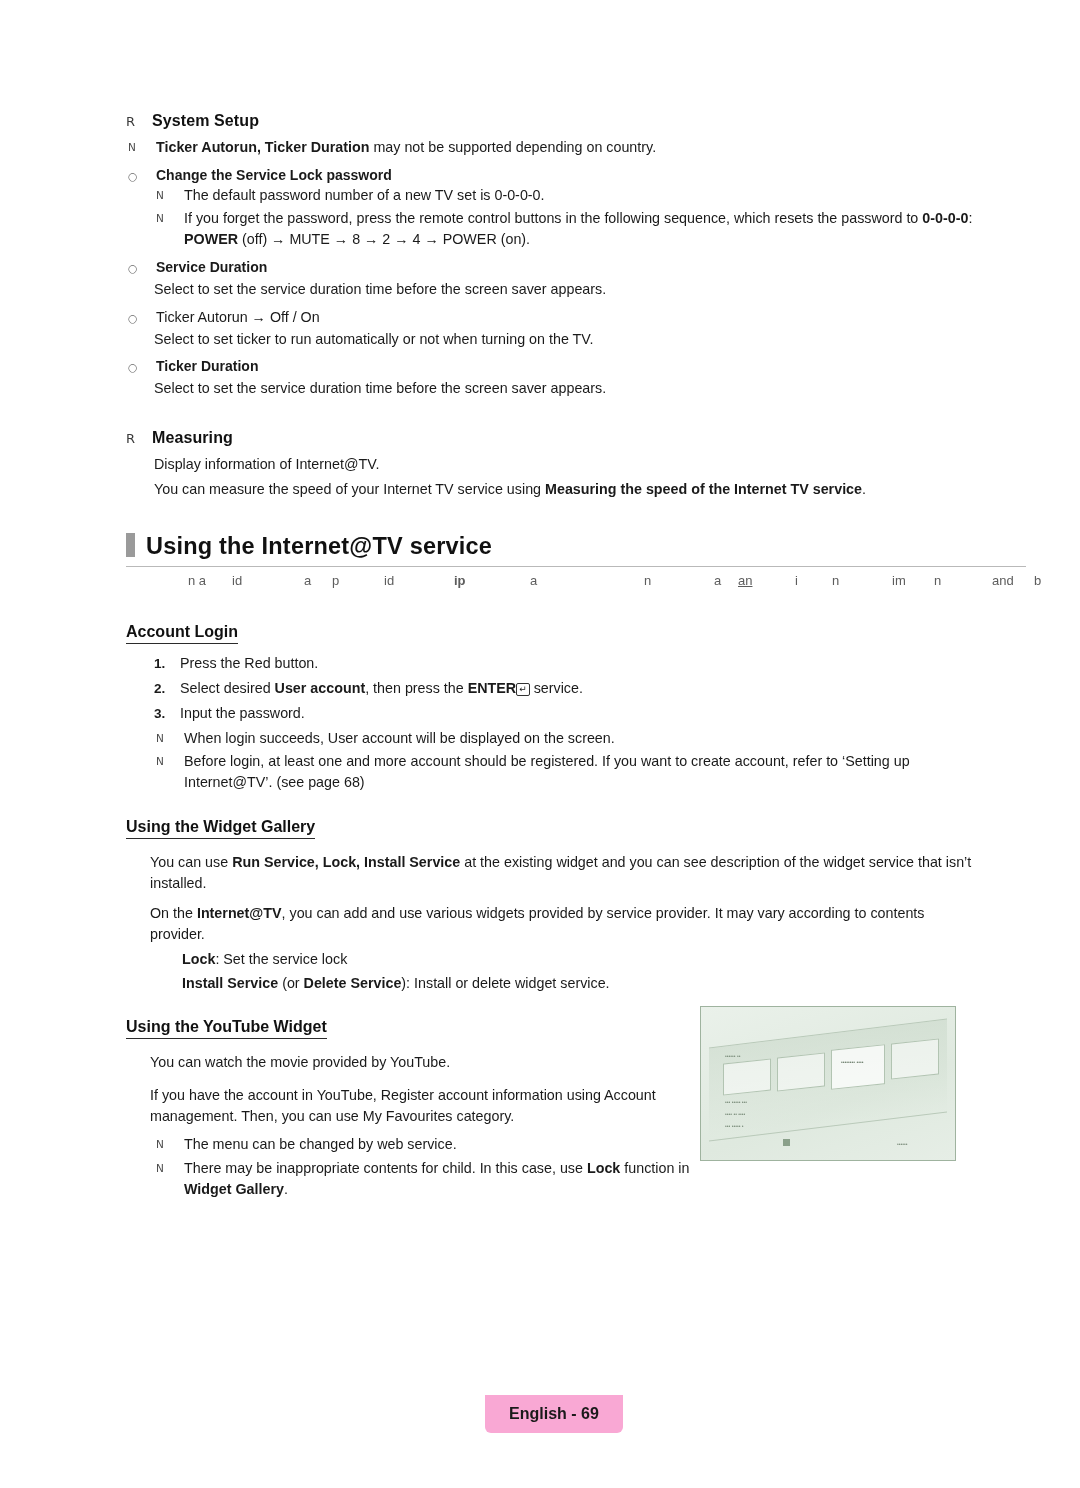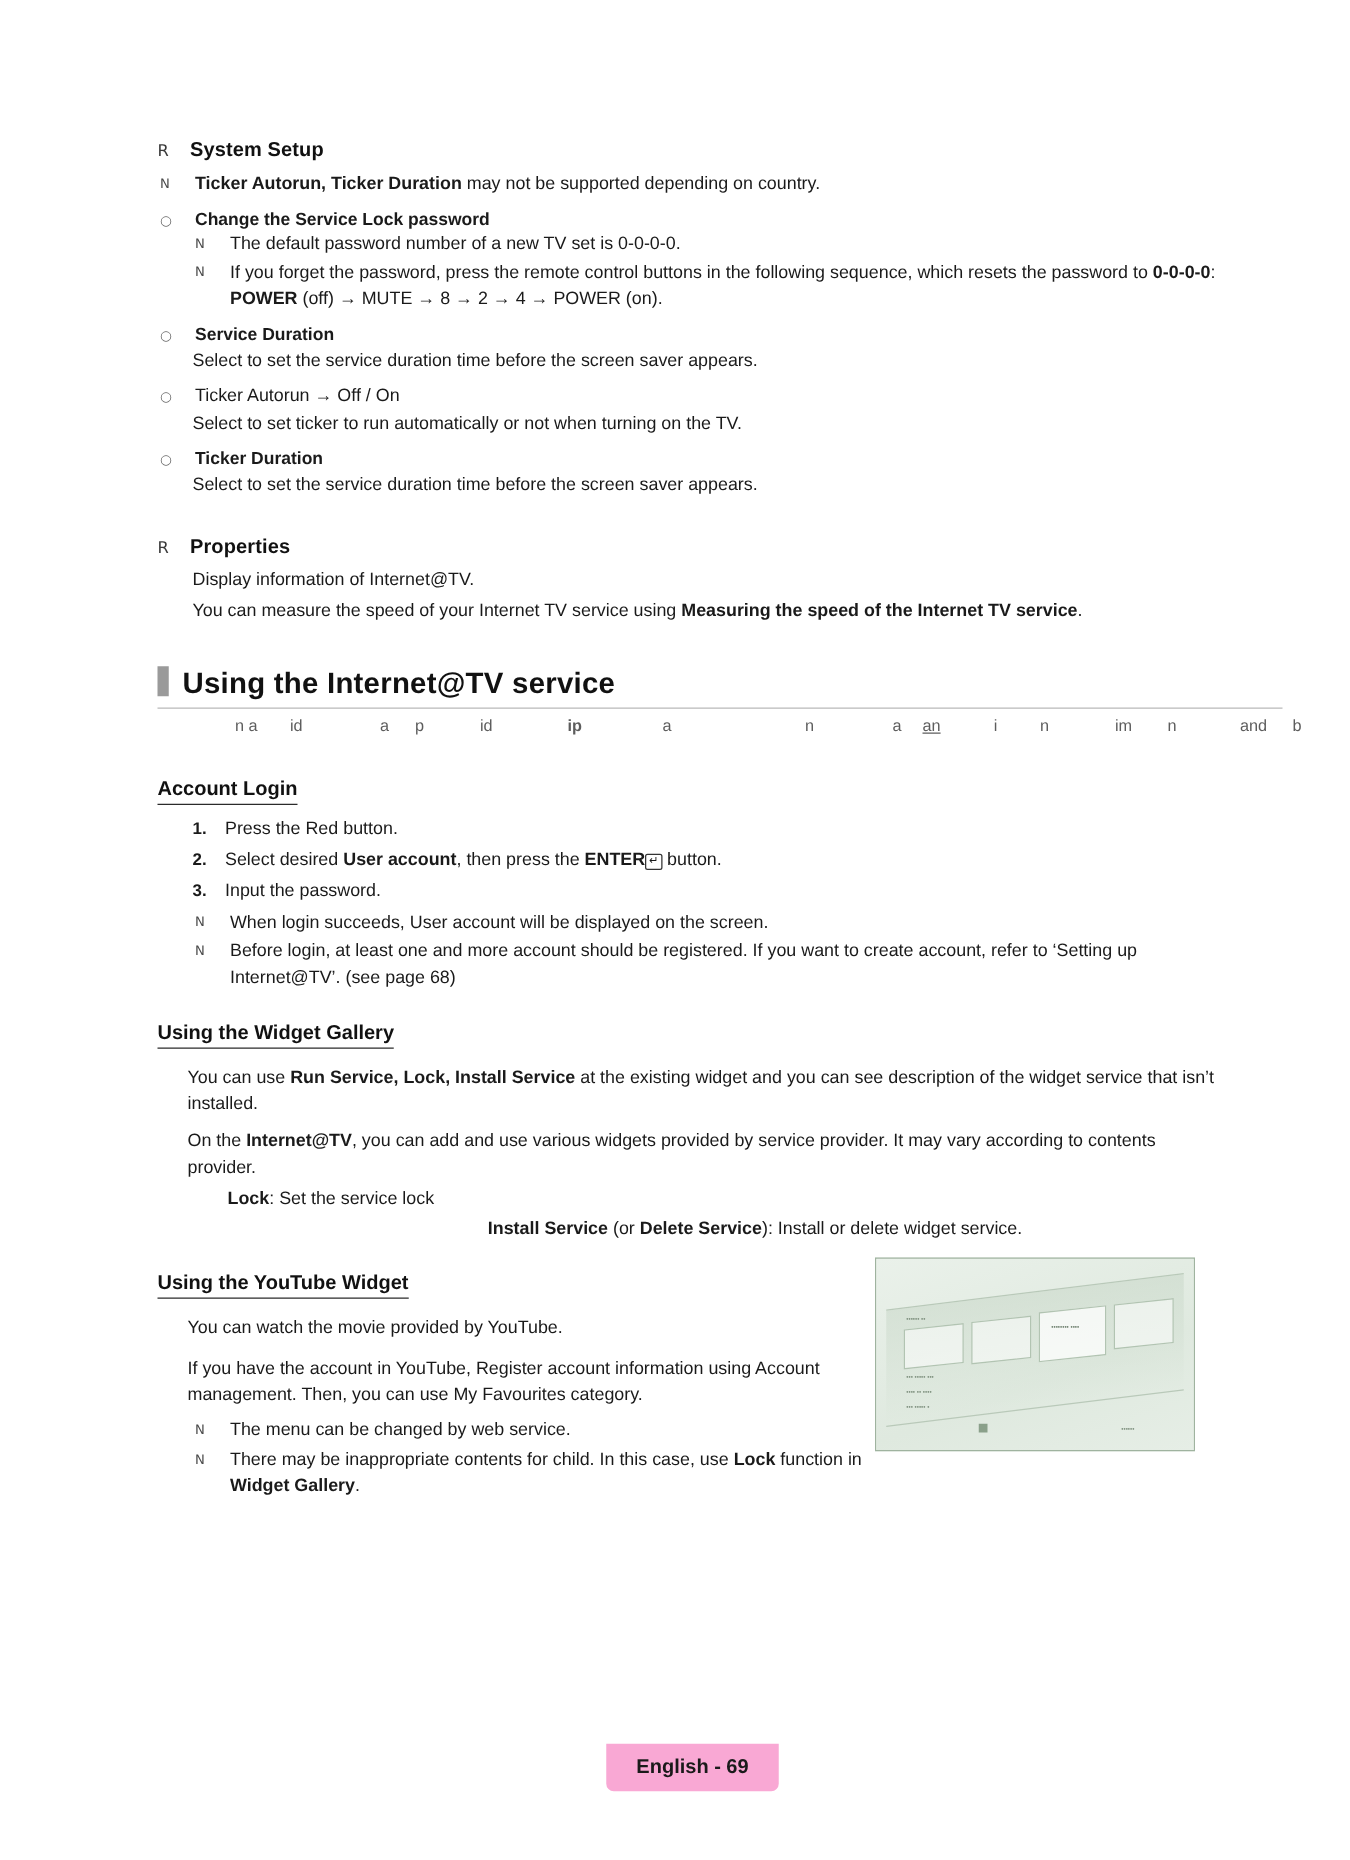--- a/index.html
+++ b/index.html
@@ -287,21 +287,21 @@
 
     <div class="o-row">
       <span class="o-glyph">○</span>
       <span class="o-bold">Ticker Duration</span>
     </div>
     <div class="para-indent">Select to set the service duration time before the screen saver appears.</div>
 
     
     <div class="r-head" style="margin-top:30px;">
       <span class="r-glyph">R</span>
-      <span class="r-title">Properties</span>
+      <span class="r-title">Measuring</span>
     </div>
     <div class="para-indent">Display information of Internet@TV.</div>
     <div class="para-indent">
       <span>You can measure the speed of your Internet TV service using </span><b>Measuring the speed of the Internet TV service</b><span>.</span>
     </div>
 
     
     <div class="section-title-wrap">
       <div class="section-bar"></div>
       <div class="section-title">Using the Internet@TV service</div>
@@ -330,21 +330,21 @@
 
     
     <div class="sub-head">Account Login</div>
 
     <div class="num-row">
       <span class="num-glyph">1.</span>
       <span class="num-text">Press the Red button.</span>
     </div>
     <div class="num-row">
       <span class="num-glyph">2.</span>
-      <span class="num-text"><span>Select desired </span><b>User account</b><span>, then press the </span><b>ENTER</b><span class="enter-key">↵</span><span> button.</span></span>
+      <span class="num-text"><span>Select desired </span><b>User account</b><span>, then press the </span><b>ENTER</b><span class="enter-key">↵</span><span> service.</span></span>
     </div>
     <div class="num-row">
       <span class="num-glyph">3.</span>
       <span class="num-text">Input the password.</span>
     </div>
 
     <div class="note-row" style="margin-left:28px;">
       <span class="note-glyph">N</span>
       <span class="note-text">When login succeeds, User account will be displayed on the screen.</span>
     </div>
@@ -365,21 +365,21 @@
     </div>
 
     <div class="para-indent" style="margin-left:24px; margin-top:10px;">
       <span>On the </span><b>Internet@TV</b><span>, you can add and use various widgets provided by service provider. It may vary according to contents</span><br>
       <span>provider.</span>
     </div>
 
     <div class="para-indent" style="margin-left:56px;">
       <b>Lock</b><span>: Set the service lock</span>
     </div>
-    <div class="para-indent" style="margin-left:56px;text-align:center;">
+    <div class="para-indent" style="margin-left:56px;">
       <b>Install Service</b><span> (or </span><b>Delete Service</b><span>): Install or delete widget service.</span>
     </div>
 
     
     <div class="sub-head">Using the YouTube Widget</div>
 
     <div class="para-indent" style="margin-left:24px; width:560px;">You can watch the movie provided by YouTube.</div>
 
     <div class="para-indent" style="margin-left:24px; margin-top:12px; width:560px;">
       <span>If you have the account in YouTube, Register account information using Account</span><br>

